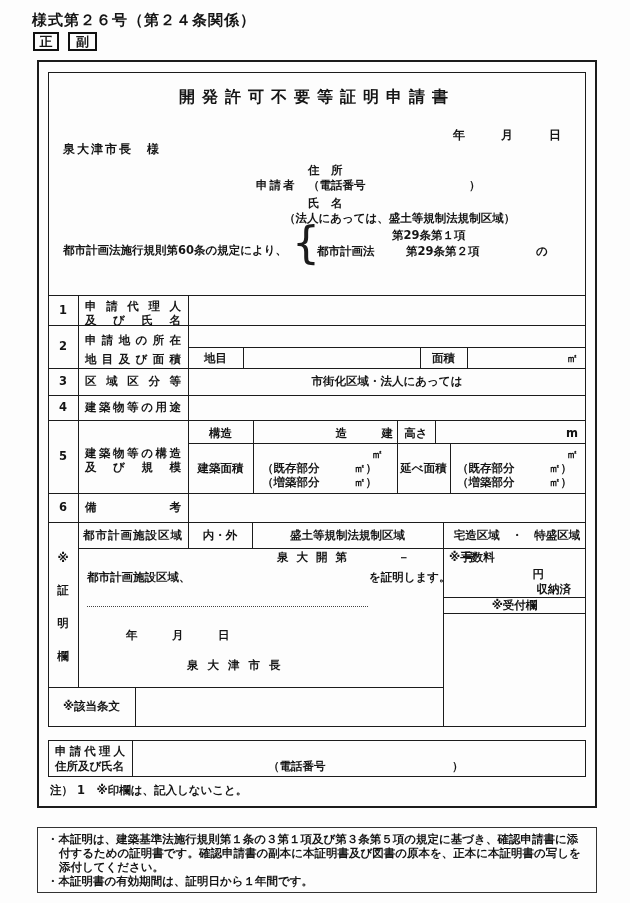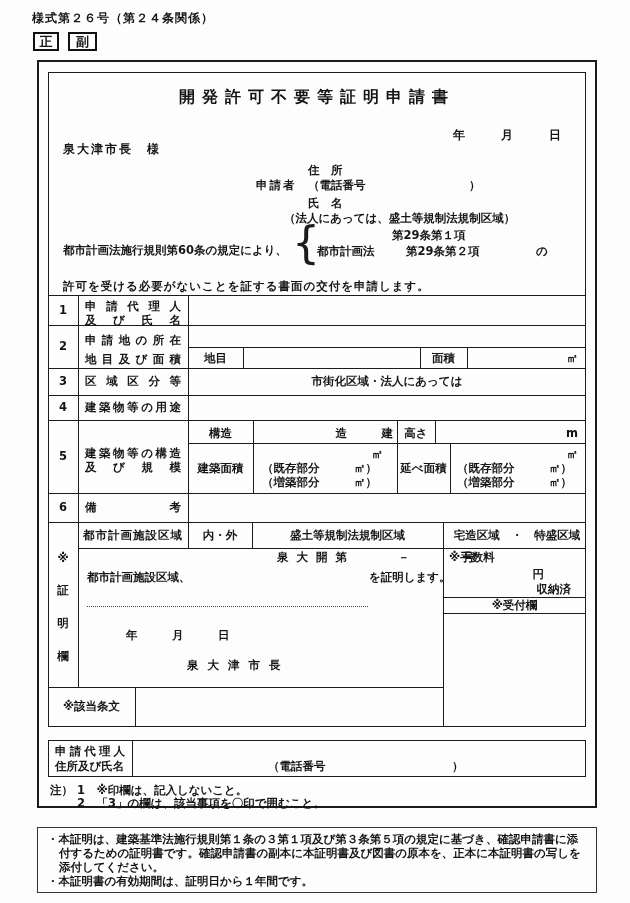--- a/index.html
+++ b/index.html
@@ -23,21 +23,21 @@
   .title { font-weight:bold; font-size:16px; letter-spacing:7px; }
   .fs12 { font-size:12px; }
   .vert { position:absolute; display:flex; flex-direction:column; align-items:center; gap:18px; }
   .foot p { line-height:14px; padding-left:12px; text-indent:-12px; }
 </style>
 </head>
 <body>
 
 <div class="page">
 
-  <div class="t" style="left:32px;top:12px;font-size:12px;letter-spacing:1px">様式第２６号（第２４条関係）</div>
+  <div class="t" style="left:32px;top:12px;font-size:15px;letter-spacing:1px">様式第２６号（第２４条関係）</div>
   <div class="seal" style="left:33px;top:32px;width:26px;height:19px">正</div>
   <div class="seal" style="left:68px;top:32px;width:29px;height:19px">副</div>
 
   <div class="box outer" style="left:37px;top:60px;width:560px;height:748px"></div>
   <div class="box" style="left:48px;top:72px;width:538px;height:655px"></div>
   <div class="box" style="left:48px;top:740px;width:538px;height:37px"></div>
   <div class="box thin" style="left:37px;top:827px;width:560px;height:66px"></div>
 
   <div class="hl" style="left:48px;top:295px;width:538px"></div>
   <div class="hl" style="left:48px;top:325px;width:538px"></div>
@@ -75,21 +75,20 @@
   <div class="t" style="left:308px;top:179px">（電話番号　　　　　　　　　）</div>
   <div class="t" style="left:308px;top:197px">氏　名</div>
   <div class="t" style="left:284px;top:212px">（法人にあっては、盛土等規制法規制区域）</div>
 
   <div class="t" style="left:63px;top:244px">都市計画法施行規則第60条の規定により、</div>
   <div class="brace" style="left:292px;top:223px">{</div>
   <div class="t" style="left:392px;top:229px">第29条第１項</div>
   <div class="t" style="left:317px;top:245px">都市計画法</div>
   <div class="t" style="left:406px;top:245px">第29条第２項</div>
   <div class="t" style="left:536px;top:245px">の</div>
-  <div class="t" style="left:63px;top:280px;letter-spacing:1px">許可を受ける必要がないことを証する書面の交付を申請します。</div>
 
   <div class="t ctr" style="left:48px;top:304px;width:30px">1</div>
   <div class="t ctr" style="left:48px;top:340px;width:30px">2</div>
   <div class="t ctr" style="left:48px;top:375px;width:30px">3</div>
   <div class="t ctr" style="left:48px;top:401px;width:30px">4</div>
   <div class="t ctr" style="left:48px;top:450px;width:30px">5</div>
   <div class="t ctr" style="left:48px;top:501px;width:30px">6</div>
 
   <div class="blk spread" style="left:85px;top:300px;width:96px">申請代理人</div>
   <div class="blk spread" style="left:85px;top:314px;width:96px">及び氏名</div>
@@ -150,20 +149,19 @@
   <div class="t rgt" style="left:443px;top:583px;width:128px">収納済</div>
   <div class="t ctr" style="left:443px;top:599px;width:143px">※受付欄</div>
   <div class="t ctr" style="left:48px;top:700px;width:87px">※該当条文</div>
 
   <div class="blk spread" style="left:55px;top:745px;width:70px">申請代理人</div>
   <div class="t" style="left:55px;top:760px">住所及び氏名</div>
   <div class="t" style="left:268px;top:760px">（電話番号　　　　　　　　　　　）</div>
 
   <div class="t" style="left:50px;top:784px">注）</div>
   <div class="t" style="left:77px;top:784px">1　※印欄は、記入しないこと。</div>
-  <div class="t" style="left:77px;top:797px">2　「3」の欄は、該当事項を〇印で囲むこと。</div>
 
   <div class="blk foot" style="left:37px;top:827px;width:560px;height:66px;padding:5px 8px 0 10px">
     <p>・本証明は、建築基準法施行規則第１条の３第１項及び第３条第５項の規定に基づき、確認申請書に添付するための証明書です。確認申請書の副本に本証明書及び図書の原本を、正本に本証明書の写しを添付してください。</p>
     <p>・本証明書の有効期間は、証明日から１年間です。</p>
   </div>
 
 </div>
 
 </body></html>

